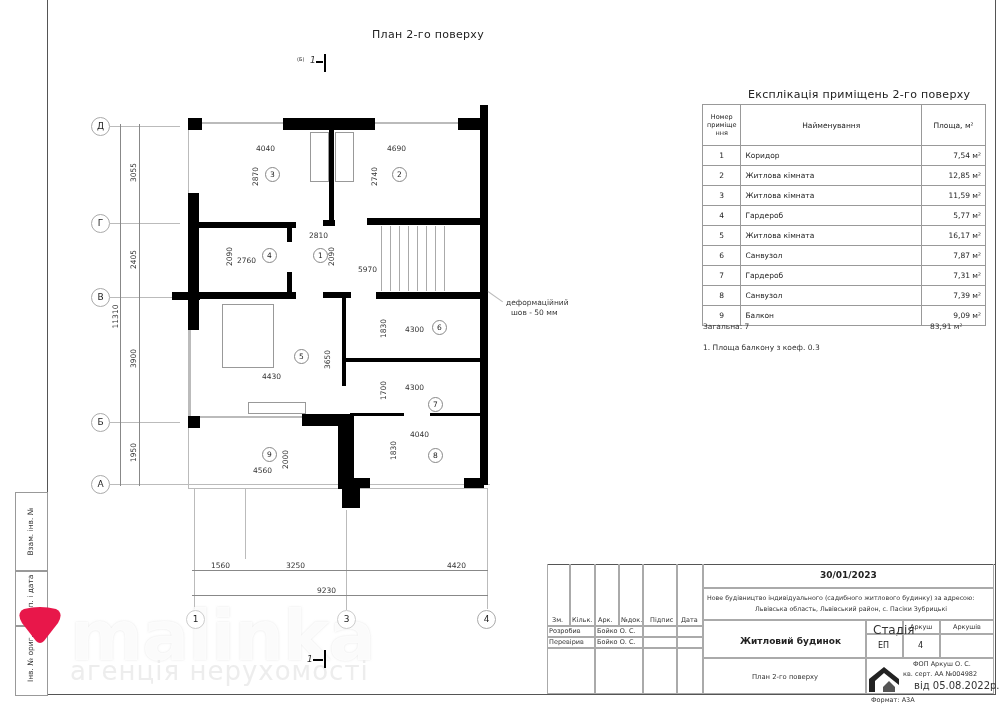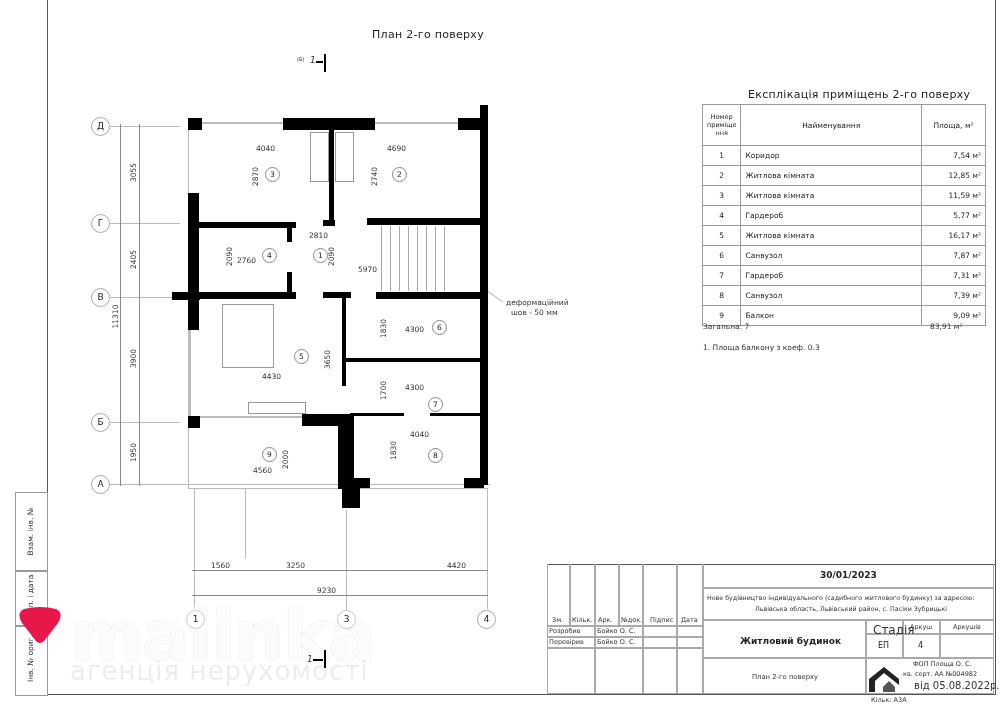--- a/index.html
+++ b/index.html
@@ -294,16 +294,16 @@
 <div class="txt" style="left:918px;top:641px;font-size:8px;color:#222;">4</div>
 <div class="txt" style="left:960px;top:641px;font-size:8px;"></div>
 
 <div class="cell" style="left:703px;top:658px;width:163px;height:36px;"></div>
 <div class="txt" style="left:752px;top:673px;font-size:6.8px;">План 2-го поверху</div>
 <div class="cell" style="left:866px;top:658px;width:128px;height:36px;"></div>
 <svg class="abs" style="left:869px;top:665px;width:30px;height:27px;" viewBox="0 0 30 27">
   <polygon points="0,27 0,14 15,2 30,14 30,20 15,8 6,16 6,27" fill="#222"></polygon>
   <polygon points="14,22 20,16 26,22 26,27 14,27" fill="#555"></polygon>
 </svg>
-<div class="txt" style="left:913px;top:660px;font-size:6.5px;">ФОП Площа О. С.</div>
+<div class="txt" style="left:913px;top:660px;font-size:6.5px;">ФОП Аркуш О. С.</div>
 <div class="txt" style="left:903px;top:670px;font-size:6.5px;">кв. серт. АА №004982</div>
 <div class="txt" style="left:914px;top:680px;font-size:10px;">від 05.08.2022р.</div>
-<div class="txt" style="left:871px;top:696px;font-size:6.5px;">Кільк: А3А</div>
+<div class="txt" style="left:871px;top:696px;font-size:6.5px;">Формат: А3А</div>
 
 </body></html>

